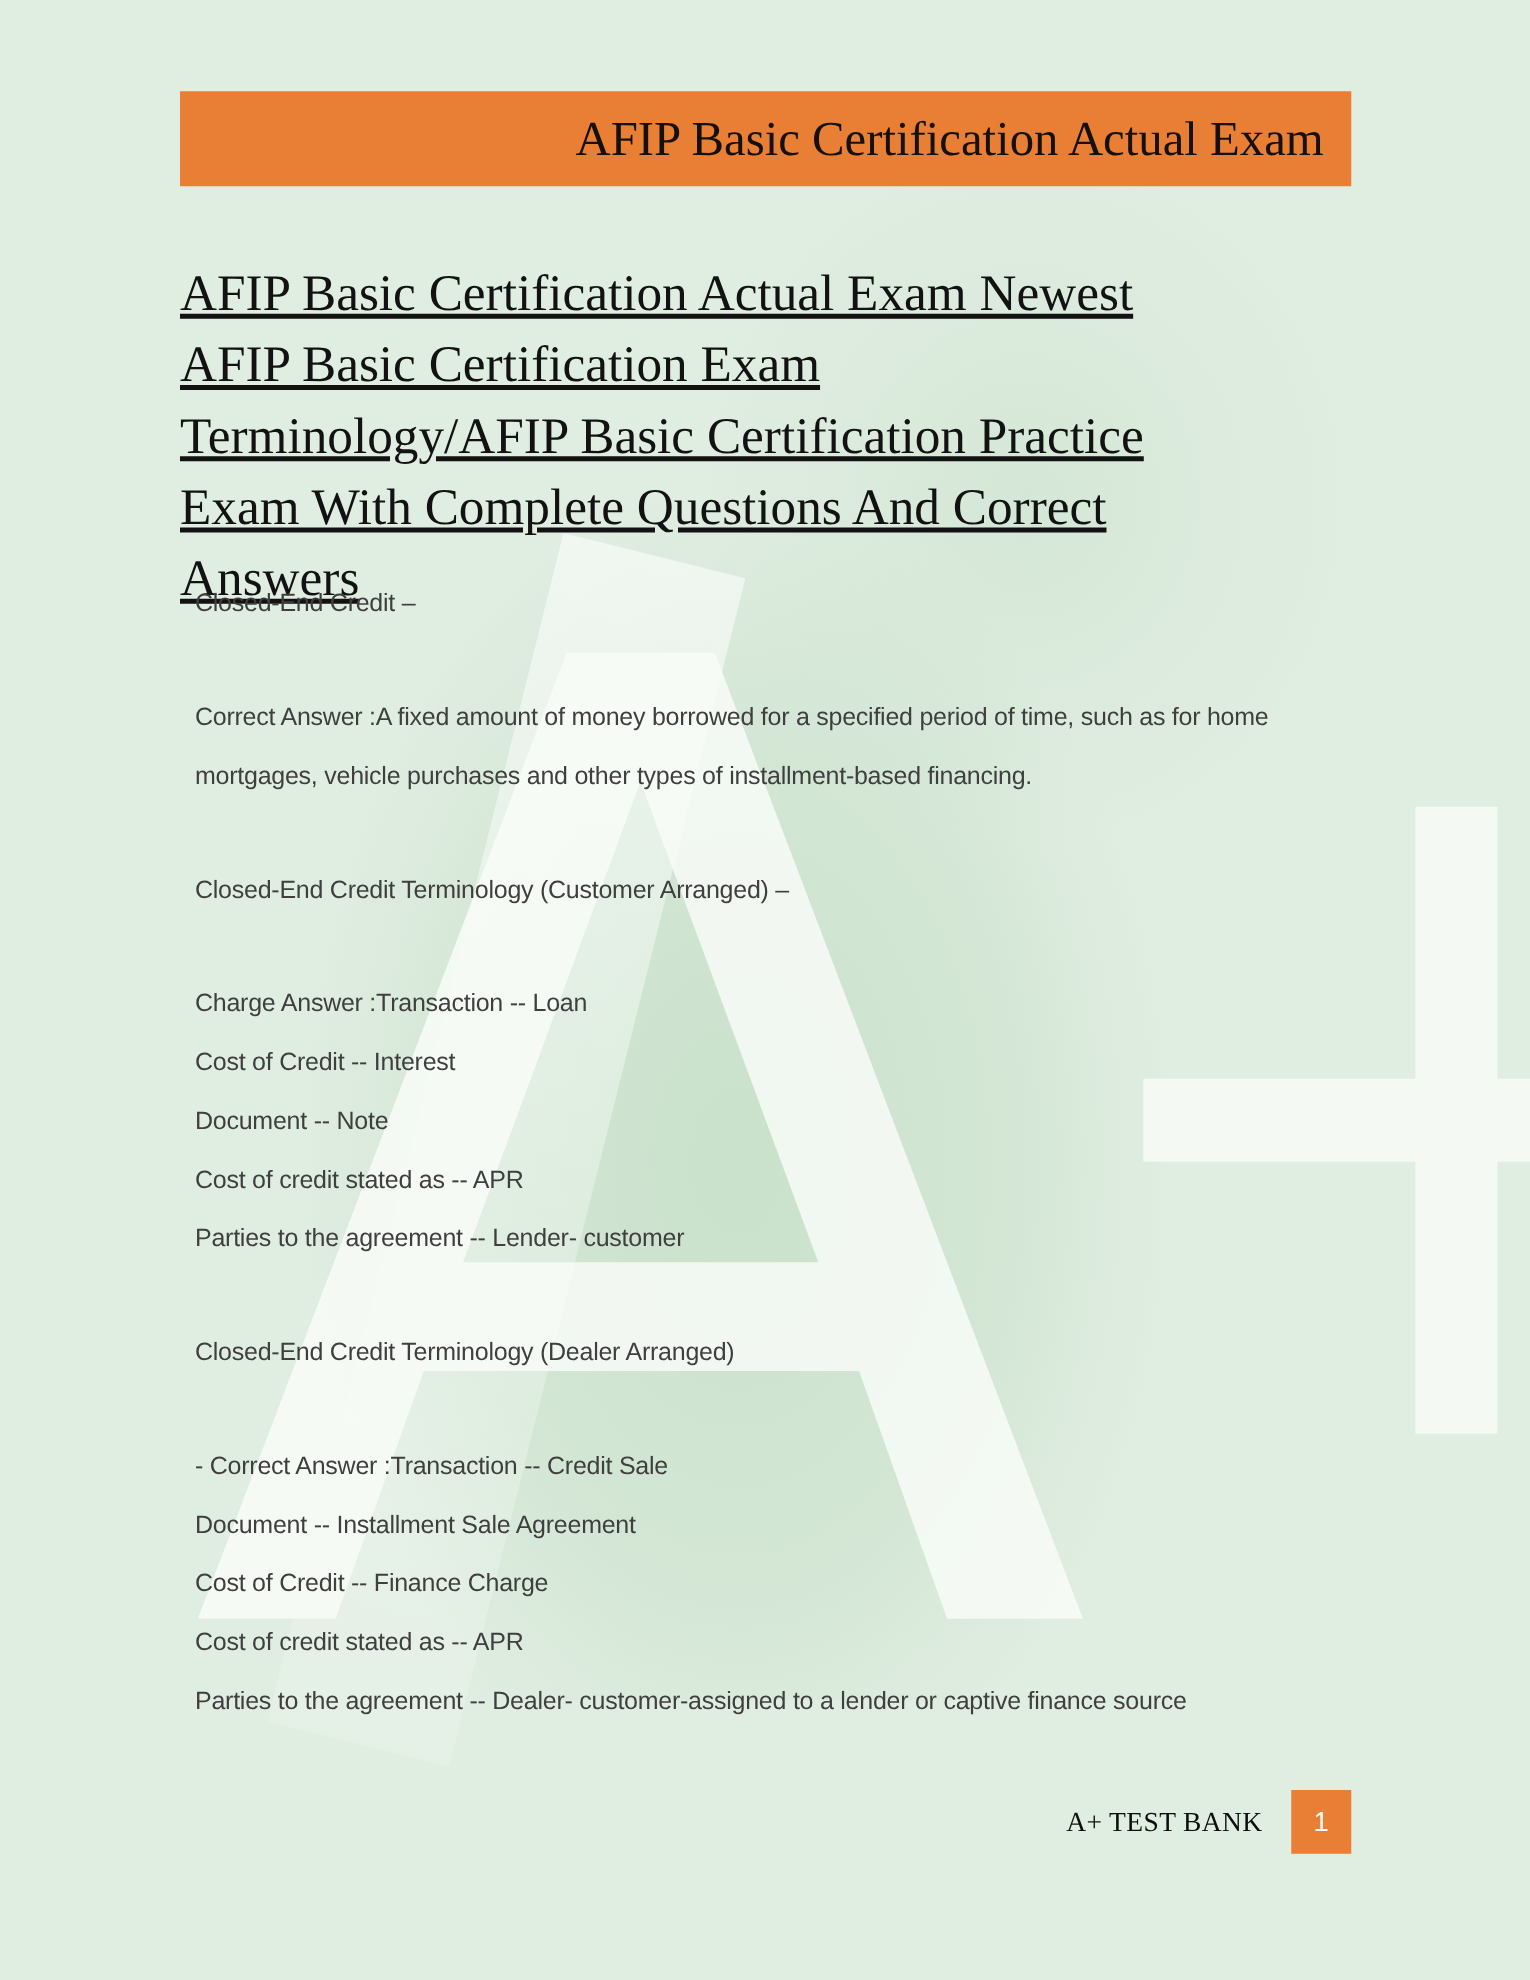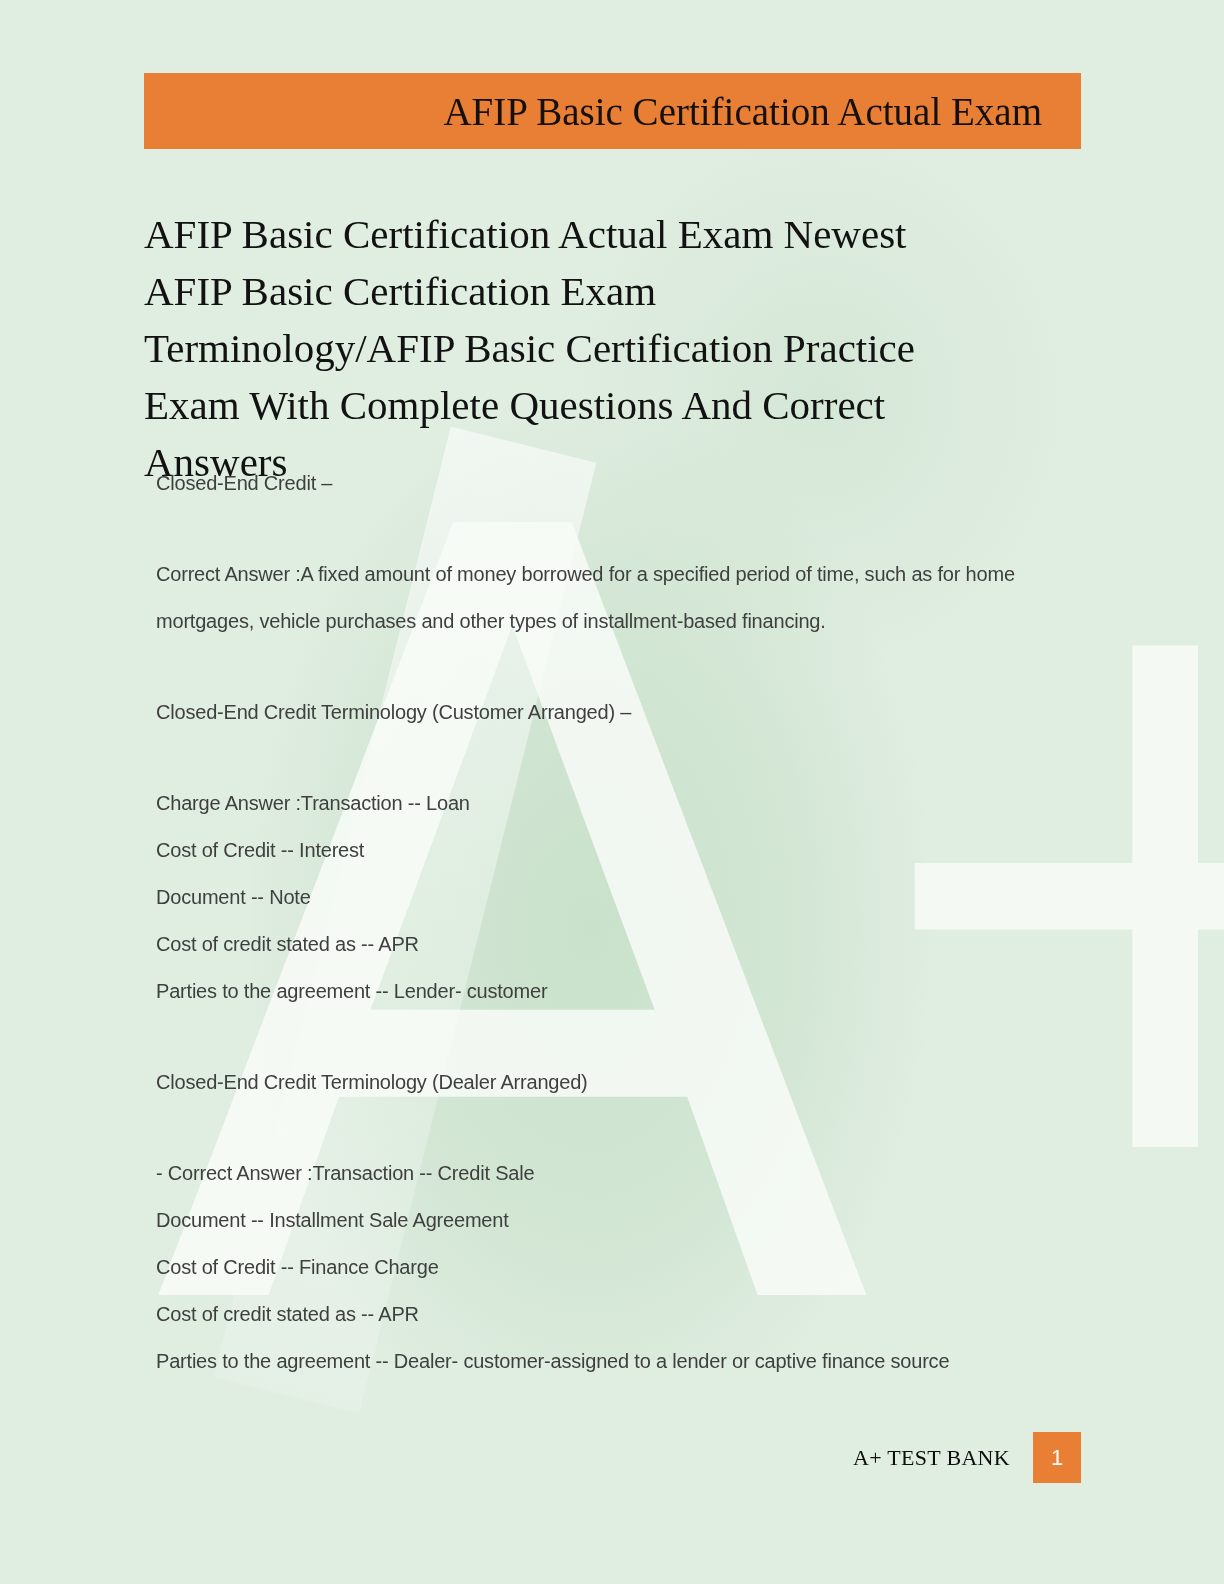--- a/index.html
+++ b/index.html
@@ -46,39 +46,39 @@
     font-family:"DejaVu Sans",sans-serif;
     font-size:800px;line-height:1.1;
     color:var(--watermark-white);
     opacity:0.8;
   }
   
   .banner{
     position:absolute;left:144px;top:73px;width:937px;height:76px;
     background:var(--accent-orange);
     display:flex;align-items:center;justify-content:flex-end;
-    padding-right:39px;
+    padding-right:22px;
   }
   .banner-title{
     margin:0;
     font-family:"Liberation Serif",serif;
     font-weight:400;
     font-size:39px;
     color:#15100a;
     white-space:nowrap;
   }
   
   .doc-heading{
     position:absolute;left:144px;top:172px;width:950px;
     font-family:"Liberation Serif",serif;
     font-weight:400;
     font-size:41px;line-height:57px;
     color:var(--heading-text);
   }
-  .doc-heading .hl{white-space:nowrap;}
+  .doc-heading .hl{white-space:nowrap;text-decoration:underline;}
   
   .bodycopy{
     position:absolute;left:144px;top:460px;width:922px;
     font-size:20px;line-height:47px;
     letter-spacing:-0.2px;
     color:var(--body-text);
     margin-left:12px;
   }
   .bodycopy p{margin:0;}
   .bodycopy p.gap{margin-bottom:44px;}

